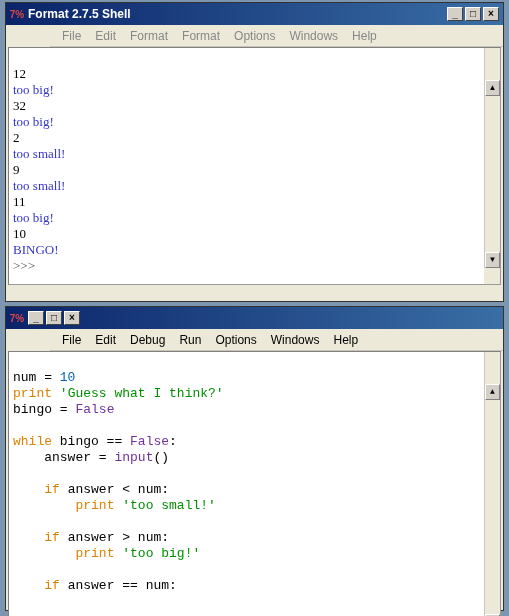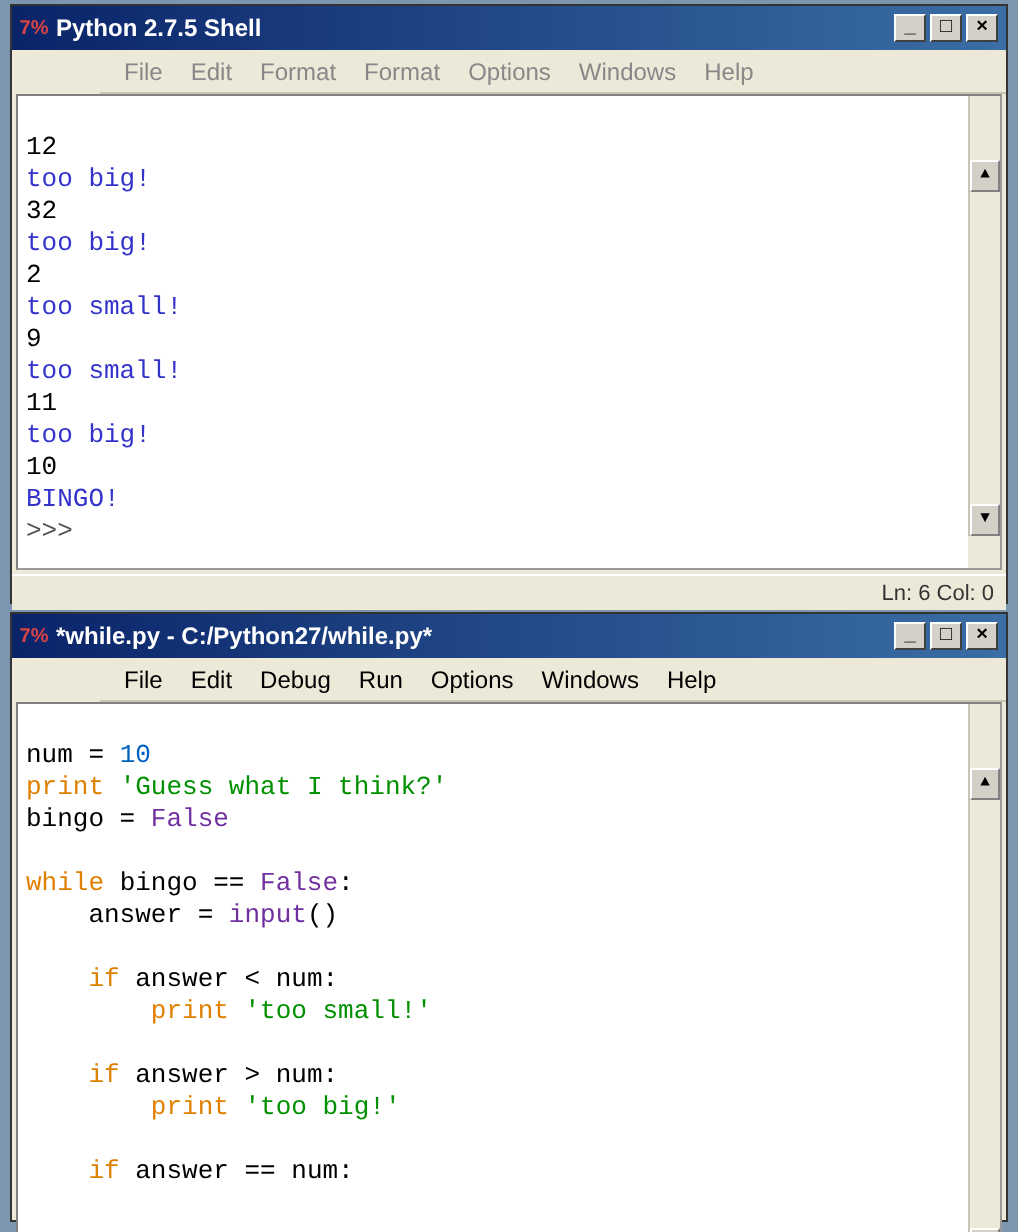--- a/index.html
+++ b/index.html
@@ -25,65 +25,61 @@
   .blk { color: #000; }
   .out-blue { color: #3333cc; }
   .prompt { color: #555; }
 </style>
 </head>
 <body>
 
 <div class="window" style="left:5px; top:2px; width:499px; height:300px;">
   <div class="titlebar">
     <span class="title-icon" style="color:#d44;font-weight:bold;font-size:10px;">7%</span>
-    <span class="title-text">Python 2.7.5 Shell</span>
+    <span class="title-text">Format 2.7.5 Shell</span>
     <div class="win-buttons">
       <div class="win-btn">_</div>
       <div class="win-btn">□</div>
       <div class="win-btn">×</div>
     </div>
   </div>
   <div class="menubar disabled">
     <span class="menu-item"><span>File</span></span>
     <span class="menu-item"><span>Edit</span></span>
     <span class="menu-item"><span>Format</span></span>
     <span class="menu-item"><span>Format</span></span>
     <span class="menu-item"><span>Options</span></span>
     <span class="menu-item"><span>Windows</span></span>
     <span class="menu-item"><span>Help</span></span>
   </div>
-  <div class="editor" style="height:238px;">
+  <div class="editor" style="height:238px;font-family:Liberation Serif, serif;">
 <span class="blk">12</span>
 <span class="out-blue">too big!</span>
 <span class="blk">32</span>
 <span class="out-blue">too big!</span>
 <span class="blk">2</span>
 <span class="out-blue">too small!</span>
 <span class="blk">9</span>
 <span class="out-blue">too small!</span>
 <span class="blk">11</span>
 <span class="out-blue">too big!</span>
 <span class="blk">10</span>
 <span class="out-blue">BINGO!</span>
 <span class="prompt">&gt;&gt;&gt; </span>
     <div class="scrollbar-v">
       <div class="sb-arrow">▲</div>
       <div class="sb-arrow" style="position:absolute;bottom:0;left:0;right:0;">▼</div>
     </div>
     <div class="sb-corner"></div>
   </div>
-  <div class="statusbar">
-    <span>Ln: 6 Col: 0</span>
-  </div>
 </div>
 
 <div class="window" style="left:5px; top:306px; width:499px; height:305px;">
   <div class="titlebar">
     <span class="title-icon" style="color:#d44;font-weight:bold;font-size:10px;">7%</span>
-    <span class="title-text">*while.py - C:/Python27/while.py*</span>
     <div class="win-buttons">
       <div class="win-btn">_</div>
       <div class="win-btn">□</div>
       <div class="win-btn">×</div>
     </div>
   </div>
   <div class="menubar">
     <span class="menu-item"><span>File</span></span>
     <span class="menu-item"><span>Edit</span></span>
     <span class="menu-item"><span>Debug</span></span>

